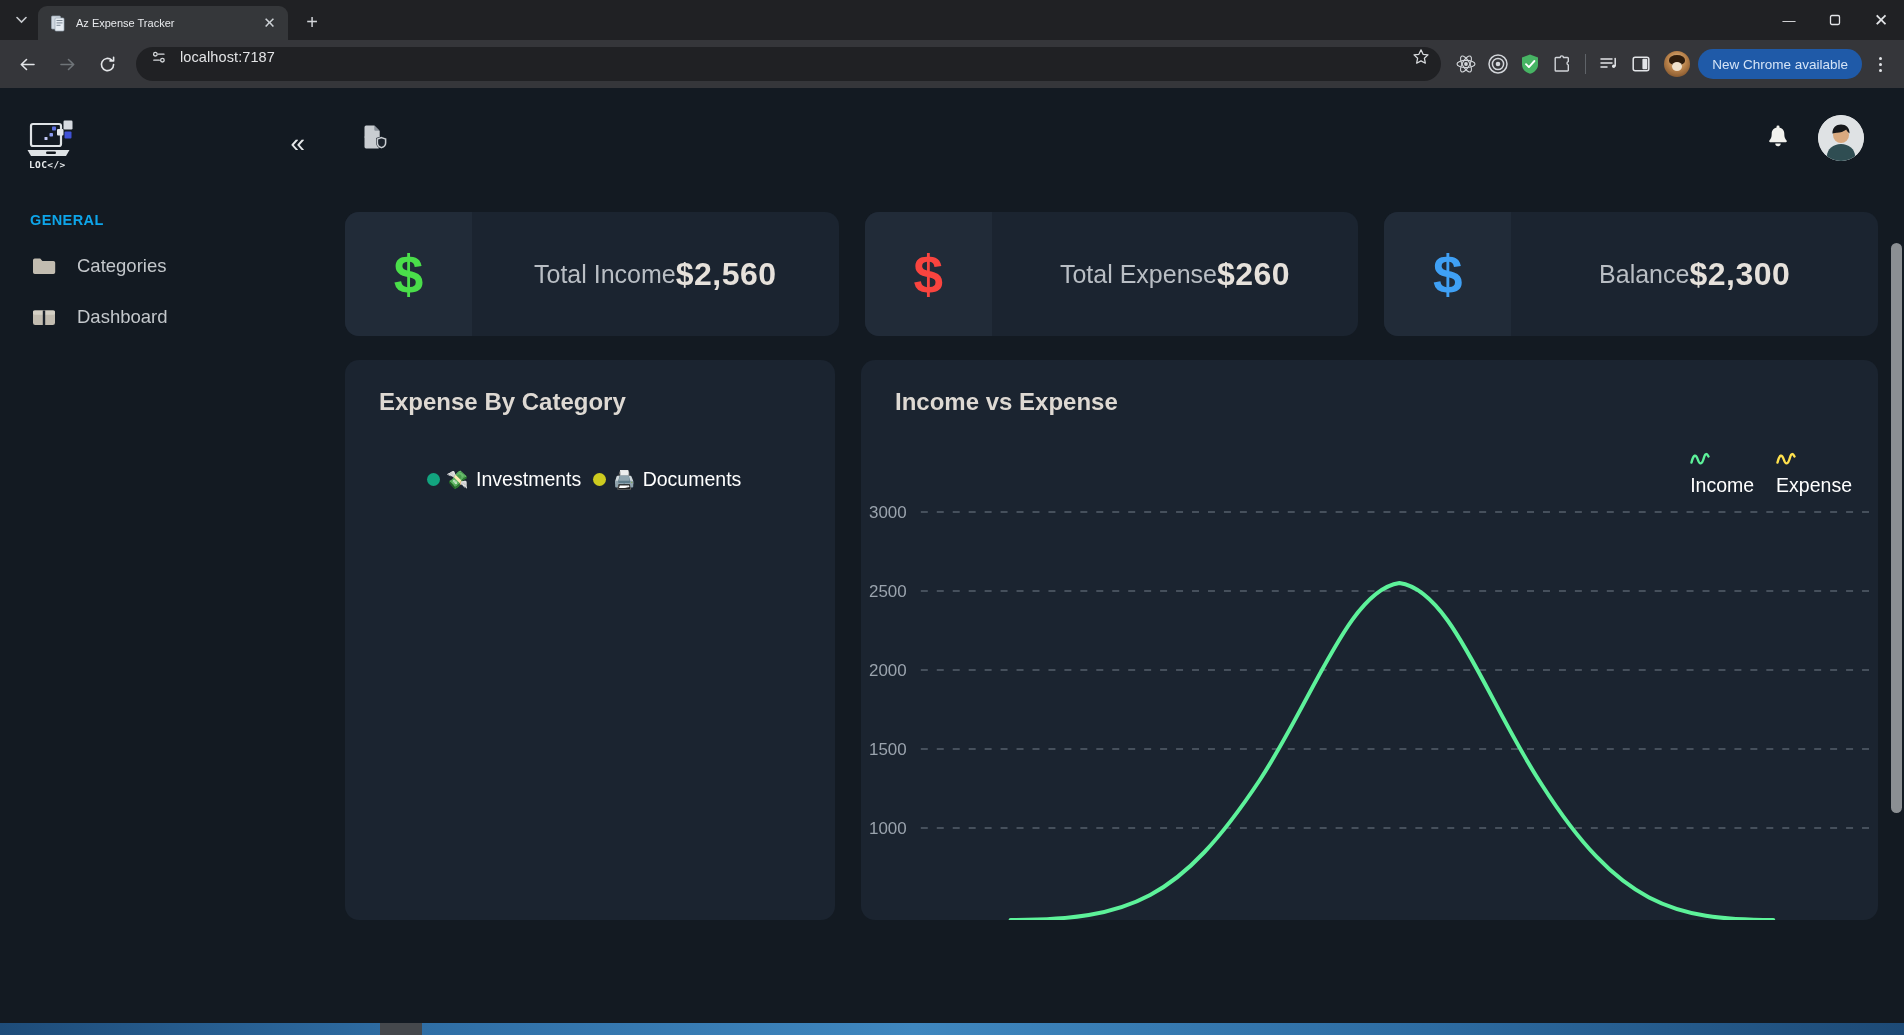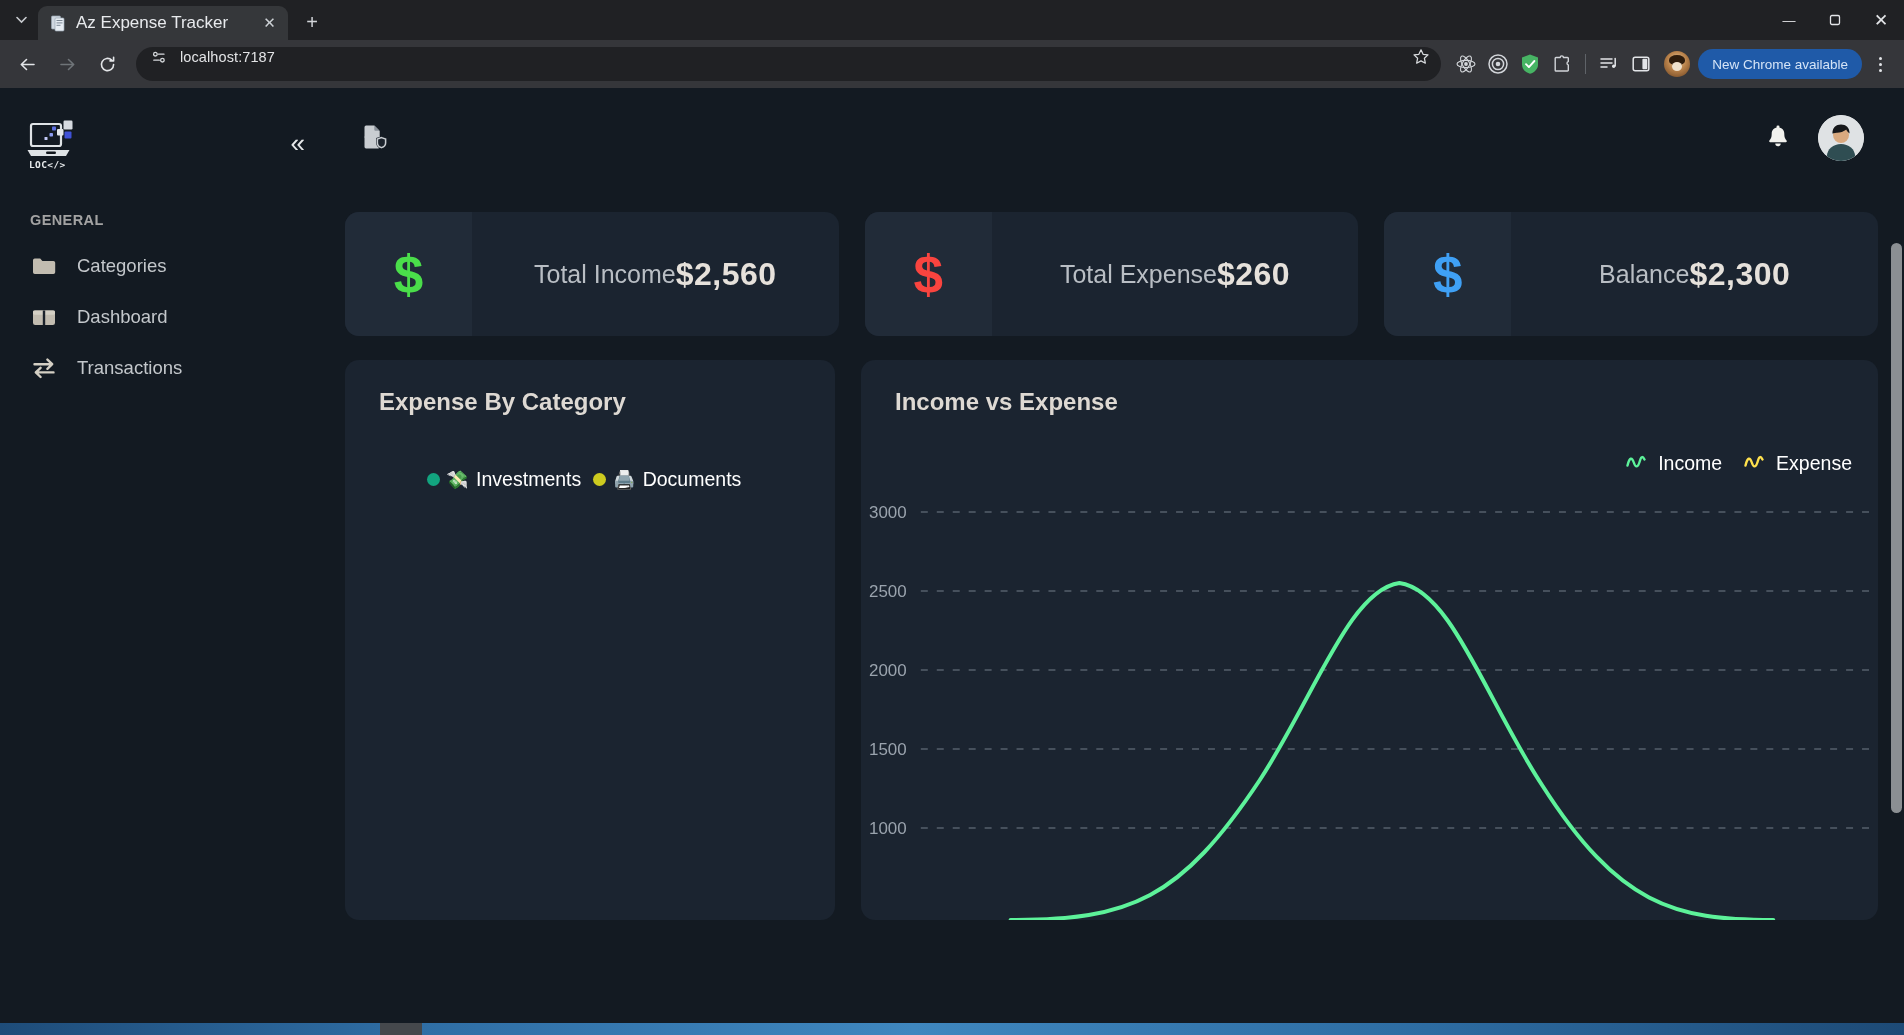--- a/index.html
+++ b/index.html
@@ -21,21 +21,21 @@
     width: 34px; height: 40px; display:flex; align-items:center; justify-content:center;
     color:#c8cbcf; font-size: 13px;
   }
   .tab {
     height: 34px; min-width: 250px; max-width: 250px; background:#35373a;
     border-radius: 9px 9px 0 0; display:flex; align-items:center; gap:9px;
     padding: 0 9px 0 12px; position: relative; margin-bottom: 0;
   }
   .tab-favicon { width:17px; height:17px; flex:none; position:relative; }
   .tab-title {
-    color:#e8eaed; font-size: 17px; white-space: nowrap; overflow:hidden;
+    color:#e8eaed; font-size: 11px; white-space: nowrap; overflow:hidden;
     text-overflow: ellipsis; flex: 1;
   }
   .tab-close { width:19px;height:19px; display:flex; align-items:center; justify-content:center;
     color:#cdd1d5; font-size:15px; border-radius:50%; flex:none; }
   .new-tab {
     width: 32px; height: 32px; display:flex; align-items:center; justify-content:center;
     color:#d2d5d9; font-size: 20px; margin-left: 8px; margin-bottom:2px; border-radius:50%;
   }
   .win-controls { position:absolute; right:0; top:0; height:40px; display:flex; }
   .win-btn { width:46px; height:40px; display:flex; align-items:center; justify-content:center;
@@ -111,21 +111,21 @@
     background:#17191c; border-radius: 10px 10px 5px 5px;}
   .avatar .face { position:absolute; left:14px; top:12px; width:16px;height:16px;
     background:#dca97f; border-radius:50%;}
   .avatar .body { position:absolute; left:6px; bottom:0; width:32px;height:16px;
     background:#2c4a4e; border-radius: 14px 14px 0 0;}
   .pc-text { display:flex; flex-direction:column; gap:2px; min-width:0;}
   .pc-name { color:#e8eaec; font-size: 19px; }
   .pc-sub { color:#8b949e; font-size: 13.5px; }
 
   .side-group-label {
-    margin: 38px 0 0 8px; color:#a3a3a3; font-size: 14.5px; font-weight: bold;
+    margin: 38px 0 0 8px; color:#0ea5e9; font-size: 14.5px; font-weight: bold;
     letter-spacing: .4px;
   }
   .nav { margin-top: 12px; display:flex; flex-direction:column; }
   .nav-item {
     display:flex; align-items:center; gap:20px; padding: 12px 8px; border-radius: 10px;
   }
   .nav-ico { width:27px; height:27px; flex:none; display:flex; align-items:center; justify-content:center;}
   .nav-label { color:#c3c7cb; font-size: 18.5px; }
 
   
@@ -171,21 +171,21 @@
   .legend-item { display:flex; align-items:center; gap:7px; padding-right: 12px; }
   .legend-dot { width: 13px; height:13px; border-radius:50%; flex:none;}
   .legend-emoji { font-size: 18px; line-height:1;}
   .legend-text { color:#fff; font-size: 19.5px; }
 
   .donut-wrap { display:flex; justify-content:center; margin-top: 24px; position:relative;}
 
   .line-legend {
     position:absolute; right: 26px; top: 92px; display:flex; gap: 22px; align-items:center;
   }
-  .ll-item { display:flex; align-items:center; gap: 12px; }
+  .ll-item { display:flex; align-items:flex-start; gap: 4px; flex-direction: column; }
   .ll-text { color:#fff; font-size: 19.5px; }
 
   .plot { position:absolute; left:0; top: 120px; width: 100%; height: 440px; }
 
   
   .v-scroll {
     position:absolute; right:0; top: 88px; width: 15px; height: 947px; background:#131a22;
   }
   .v-thumb {
     position:absolute; left:2px; top: 155px; width: 11px; height: 570px;
@@ -363,29 +363,20 @@
           <span class="nav-ico">
             <svg width="26" height="26" viewBox="0 0 26 26">
               <rect x="2" y="6.5" width="22" height="14.5" rx="2.2" fill="#c2bcb0"></rect>
               <rect x="2" y="6.5" width="22" height="4.2" rx="1.4" fill="#d4cfc4"></rect>
               <rect x="11.8" y="6.5" width="2.4" height="14.5" fill="#1b222b"></rect>
             </svg>
           </span>
           <span class="nav-label">Dashboard</span>
         </div>
 
-        <div class="nav-item">
-          <span class="nav-ico">
-            <svg width="26" height="26" viewBox="0 0 26 26">
-              <path d="M3.5 9.2h17M16.4 4.6l4.8 4.6-4.8 4.6" stroke="#d4cfc4" stroke-width="2.4" fill="none" stroke-linecap="round" stroke-linejoin="round"></path>
-              <path d="M22.5 17.4h-17M9.6 12.8 4.8 17.4l4.8 4.6" stroke="#d4cfc4" stroke-width="2.4" fill="none" stroke-linecap="round" stroke-linejoin="round"></path>
-            </svg>
-          </span>
-          <span class="nav-label">Transactions</span>
-        </div>
       </nav>
     </aside>
 
     <main class="content">
 
       <div class="content-header">
         <div class="hdr-left">
           <span class="doc-shield">
             <svg width="30" height="30" viewBox="0 0 30 30">
               <path d="M5.5 4.2a1.6 1.6 0 0 1 1.6-1.6h8.2l5.4 5.4v7.4H7.1a1.6 1.6 0 0 1-1.6-1.6z" fill="#c9cdd1"></path>

